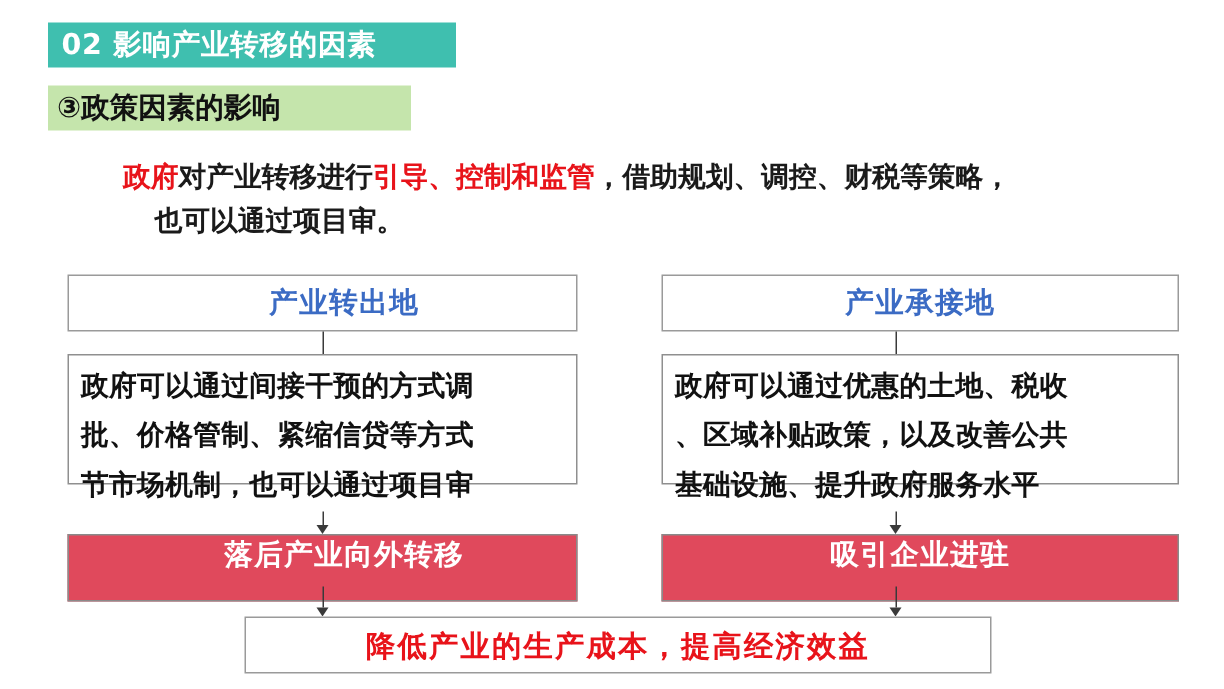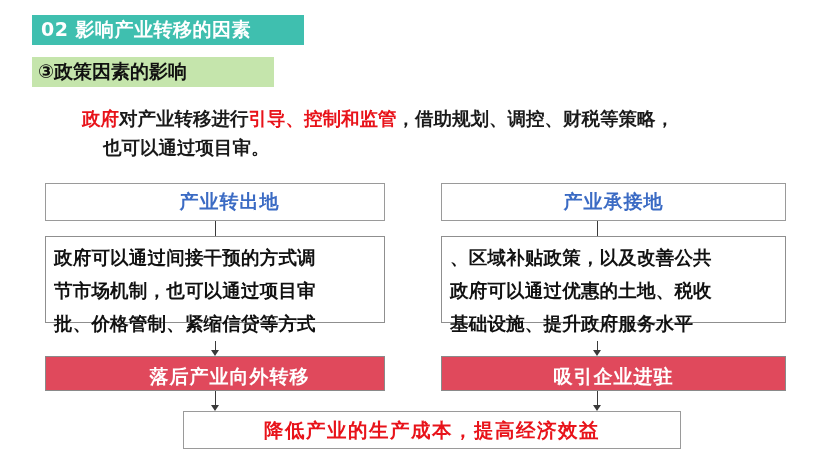--- a/index.html
+++ b/index.html
@@ -106,26 +106,26 @@
     font-size: 18.5px;
     font-weight: bold;
     color: #111111;
     line-height: 33px;
     letter-spacing: 0.2px;
   }
 
   .red-bar {
     position: absolute;
     top: 356px;
-    height: 35px;
+    height: 45px;
     background: #E0495C;
     border: 1px solid #8a8a8a;
     box-sizing: border-box;
     display: flex;
-    align-items: flex-end;
+    align-items: flex-start;
     justify-content: center;
   }
   .red-bar span {
     color: #ffffff;
     font-size: 19px;
     font-weight: bold;
     letter-spacing: 1px;
   }
 
   .bottom-box {
@@ -133,21 +133,20 @@
     left: 163px;
     top: 411px;
     width: 498px;
     height: 38px;
     border: 1px solid #9a9a9a;
     background: #ffffff;
     box-sizing: border-box;
     display: flex;
     align-items: center;
     justify-content: center;
-    margin-left: 20px;
   }
   .bottom-box span {
     color: #E8131A;
     font-size: 19.5px;
     font-weight: bold;
     letter-spacing: 1.5px;
   }
 
   
   .conn {
@@ -179,35 +178,35 @@
   <span class="red">政府</span><span>对产业转移进行</span><span class="red">引导、控制和监管</span><span>，借助规划、调控、财税等策略，</span>
   <span class="l2">也可以通过项目审。</span>
 </div>
 
 <div class="hdr-box col-left">
   <span>产业转出地</span>
 </div>
 
 <div class="body-box col-left">
   <span>政府可以通过间接干预的方式调</span>
+  <span>批、价格管制、紧缩信贷等方式</span>
   <span>节市场机制，也可以通过项目审</span>
-  <span>批、价格管制、紧缩信贷等方式</span>
 </div>
 
 <div class="red-bar col-left">
   <span>落后产业向外转移</span>
 </div>
 
 <div class="hdr-box col-right">
   <span>产业承接地</span>
 </div>
 
 <div class="body-box col-right">
+  <span>政府可以通过优惠的土地、税收</span>
   <span>、区域补贴政策，以及改善公共</span>
-  <span>政府可以通过优惠的土地、税收</span>
   <span>基础设施、提升政府服务水平</span>
 </div>
 
 <div class="red-bar col-right">
   <span>吸引企业进驻</span>
 </div>
 
 <div class="conn" style="left:215px; top:221px; height:15px;"></div>
 
 <div class="conn" style="left:215px; top:341px; height:9px;"></div>

